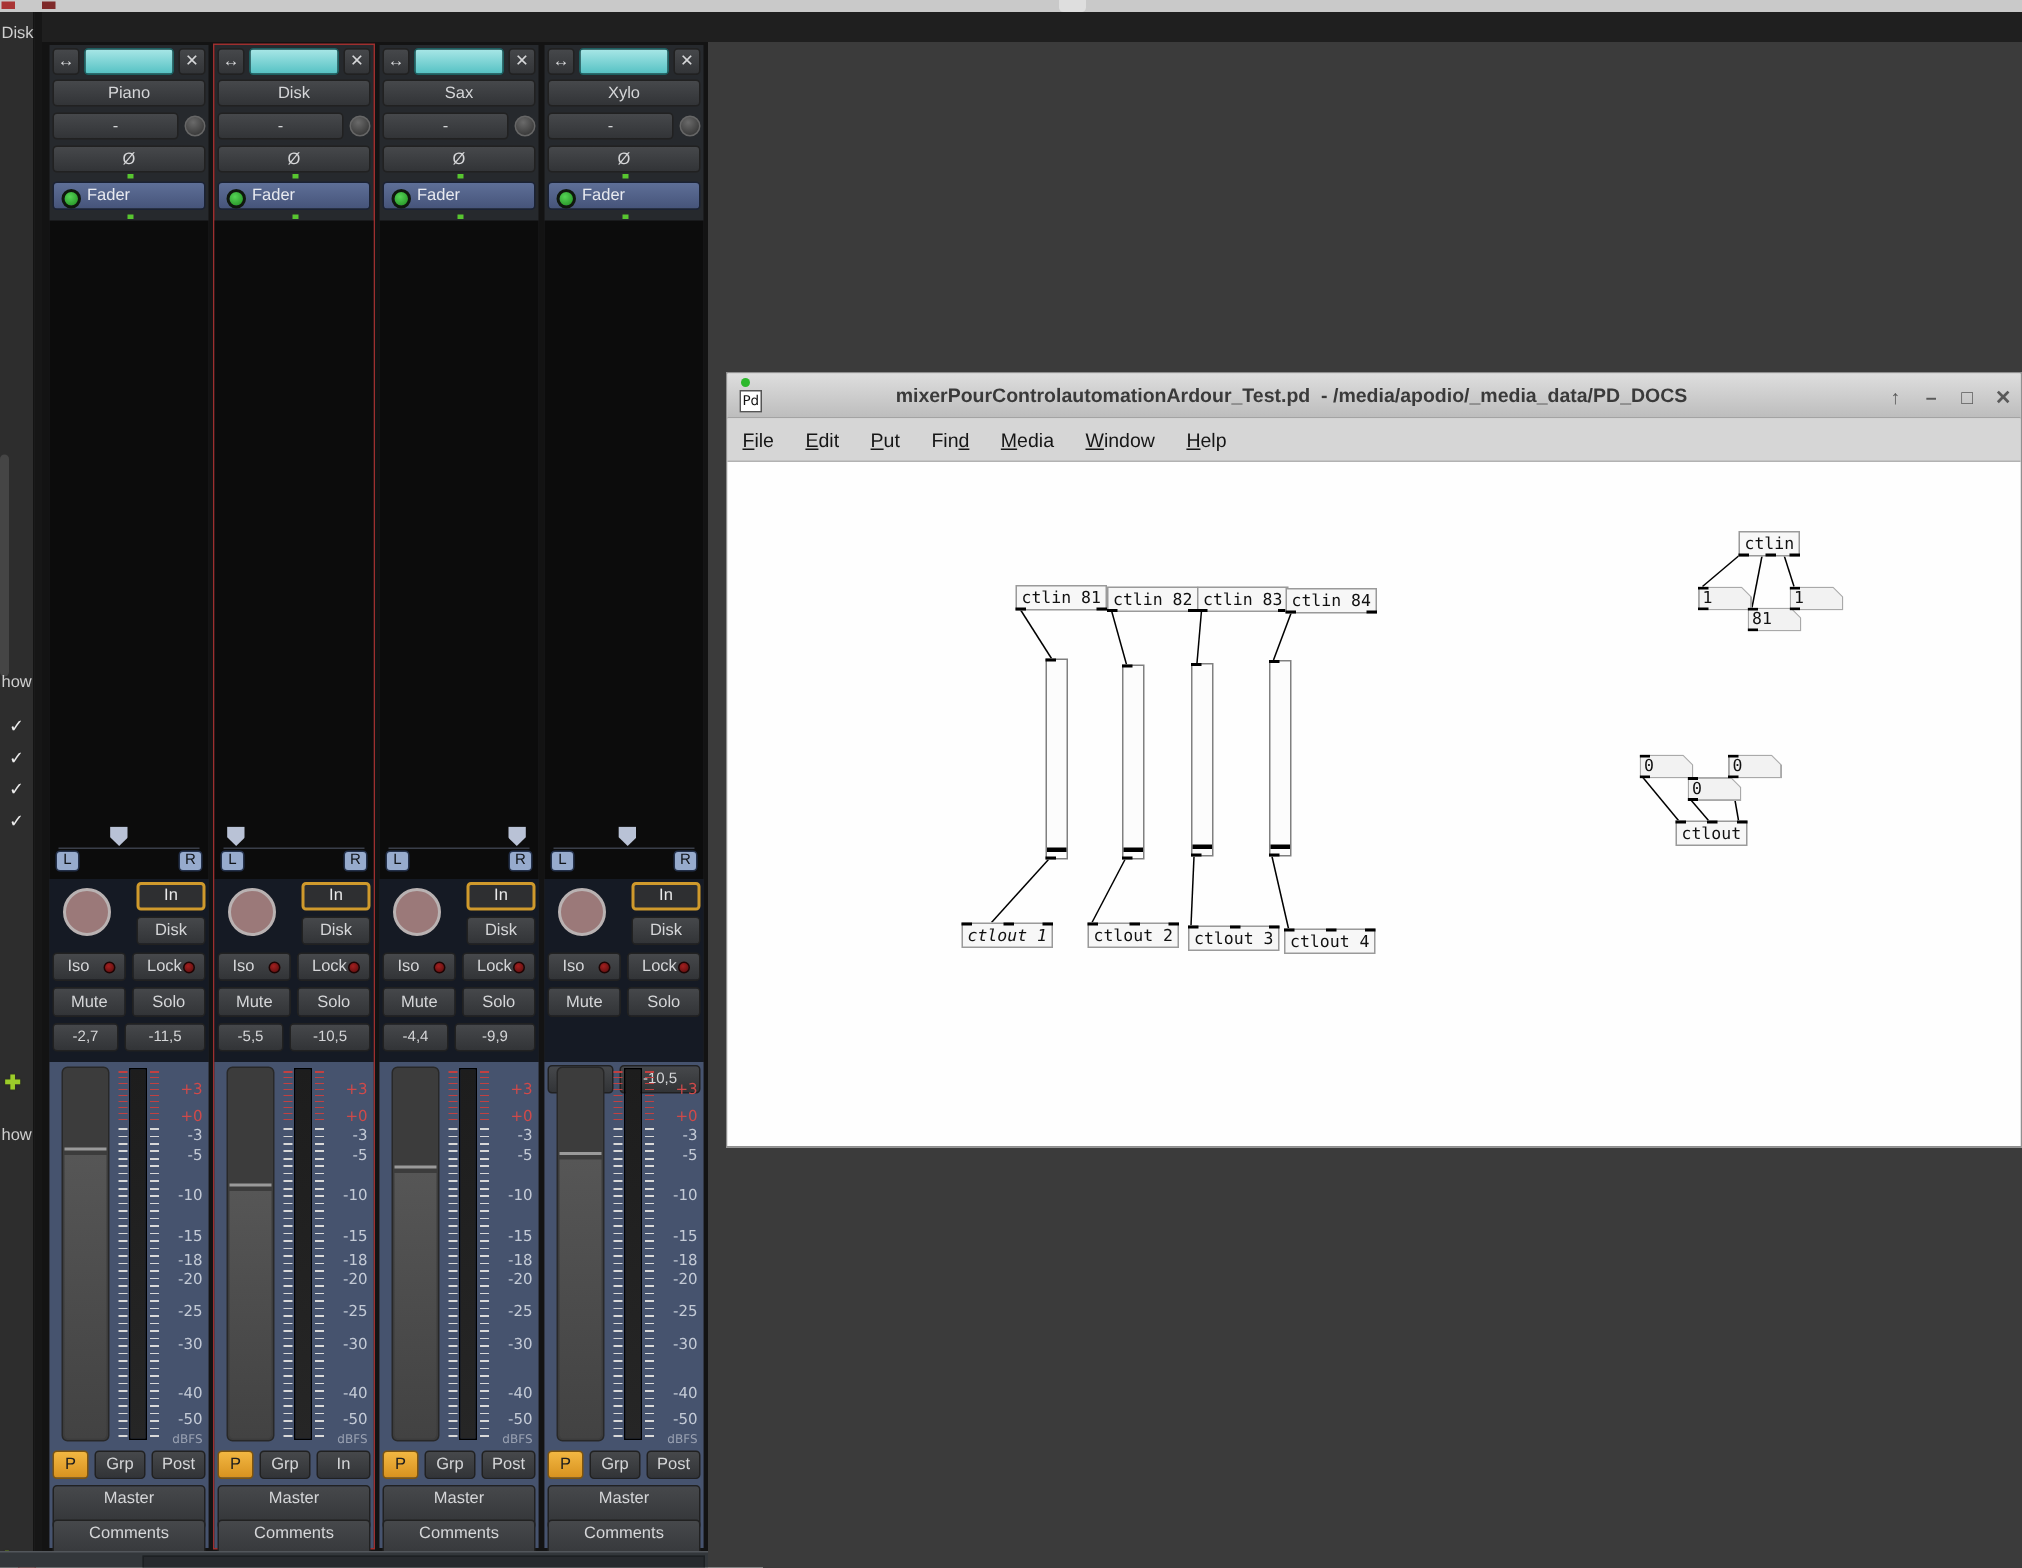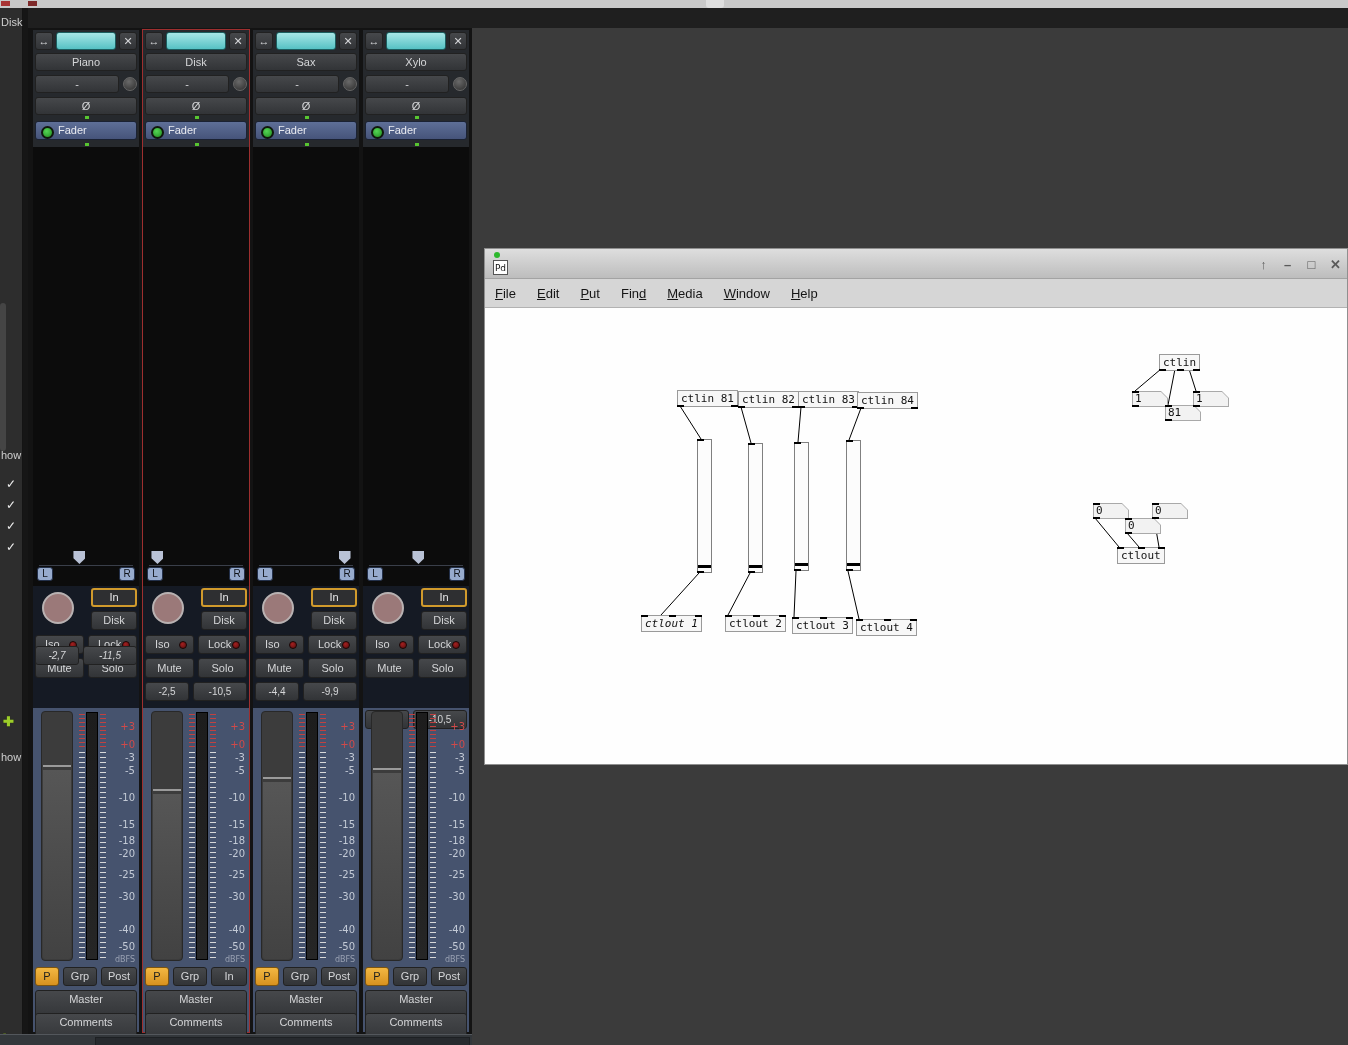--- a/index.html
+++ b/index.html
@@ -178,21 +178,21 @@
           <div class="sbtn mon-btn" style="top: 25px;">Disk</div>
         </div>
         <div class="row" style="top: 605px; height: 19px;">
           <div class="sbtn half-btn" style="left: 0px; text-align: left; padding-left: 9px;">Iso<div class="led-red"></div></div>
           <div class="sbtn half-btn" style="left: 53px; text-align: left; padding-left: 9px;">Lock<div class="led-red"></div></div>
         </div>
         <div class="row" style="top: 628px; height: 20px;">
           <div class="sbtn half-btn" style="left: 0px; height: 20px; line-height: 18px;">Mute</div>
           <div class="sbtn half-btn" style="left: 53px; height: 20px; line-height: 18px;">Solo</div>
         </div>
-        <div class="row" style="top: 616px; height: 20px; font-style: italic;">
+        <div class="row" style="top: 652px; height: 20px;">
           <div class="sbtn half-btn num-btn" style="left: 0px; width: 44px;">-2,7</div>
           <div class="sbtn half-btn num-btn" style="left: 48px; width: 54px;">-11,5</div>
         </div>
         <div class="row" style="top: 678px; height: 256px;">
           <div class="fader-track">
             <div class="fader-handle" style="top: 53.4px;"></div>
             <div class="fader-fill" style="top: 58.4px;"></div>
           </div>
           <div class="ticks red" style="left: 44px; top: 6px; height: 36px;"></div>
           <div class="ticks white" style="left: 44px; top: 44px; height: 206px;"></div>
@@ -262,21 +262,21 @@
         </div>
         <div class="row" style="top: 605px; height: 19px;">
           <div class="sbtn half-btn" style="left: 0px; text-align: left; padding-left: 9px;">Iso<div class="led-red"></div></div>
           <div class="sbtn half-btn" style="left: 53px; text-align: left; padding-left: 9px;">Lock<div class="led-red"></div></div>
         </div>
         <div class="row" style="top: 628px; height: 20px;">
           <div class="sbtn half-btn" style="left: 0px; height: 20px; line-height: 18px;">Mute</div>
           <div class="sbtn half-btn" style="left: 53px; height: 20px; line-height: 18px;">Solo</div>
         </div>
         <div class="row" style="top: 652px; height: 20px;">
-          <div class="sbtn half-btn num-btn" style="left: 0px; width: 44px;">-2,5</div>
+          <div class="sbtn half-btn num-btn" style="left: 0px; width: 44px;">-5,5</div>
           <div class="sbtn half-btn num-btn" style="left: 48px; width: 54px;">-10,5</div>
         </div>
         <div class="row" style="top: 678px; height: 256px;">
           <div class="fader-track">
             <div class="fader-handle" style="top: 77.4px;"></div>
             <div class="fader-fill" style="top: 82.4px;"></div>
           </div>
           <div class="ticks red" style="left: 44px; top: 6px; height: 36px;"></div>
           <div class="ticks white" style="left: 44px; top: 44px; height: 206px;"></div>
           <div class="meter-bar"></div>
@@ -478,20 +478,21 @@
   <div class="mixer-bottom">
     <div class="mixer-bottom-track"></div>
   </div>
 
   <div class="pdwin">
     <div class="pd-titlebar">
       <div class="pd-icon">
         <div class="dot"></div>
         <div class="pg">Pd</div>
       </div>
+      <div class="pd-title">mixerPourControlautomationArdour_Test.pd  - /media/apodio/_media_data/PD_DOCS</div>
       <div class="pd-controls" id="pd-controls">
           <div class="pd-ctl">↑</div>
           <div class="pd-ctl">–</div>
           <div class="pd-ctl">□</div>
           <div class="pd-ctl">✕</div>
         </div>
     </div>
     <div class="pd-menubar" id="pd-menubar">
         <div class="pd-menu-item"><u>F</u><span>i</span><span>l</span><span>e</span></div>
         <div class="pd-menu-item"><u>E</u><span>d</span><span>i</span><span>t</span></div>

